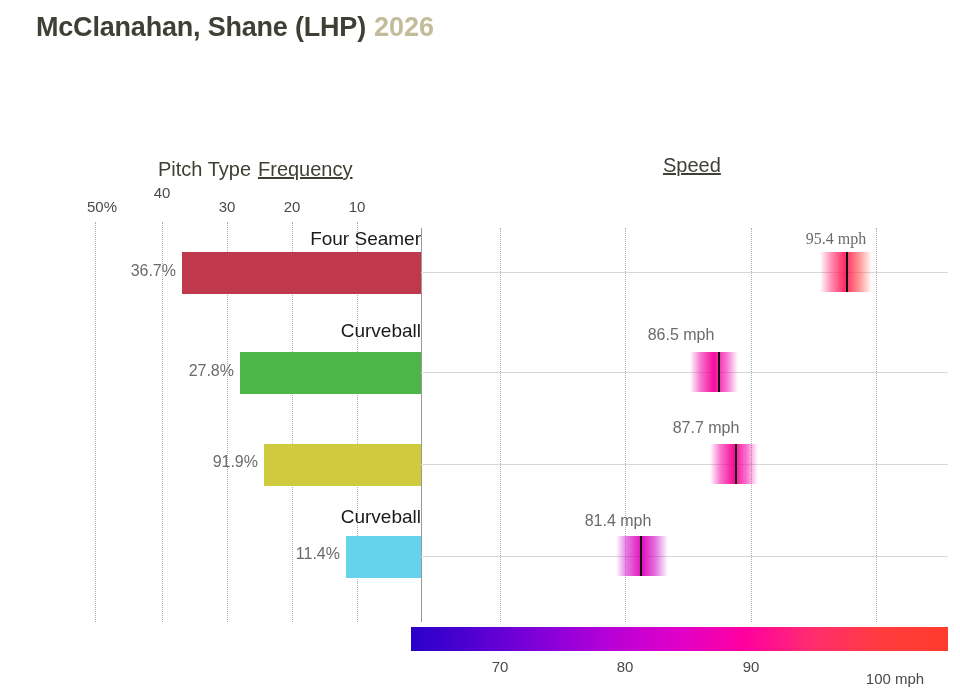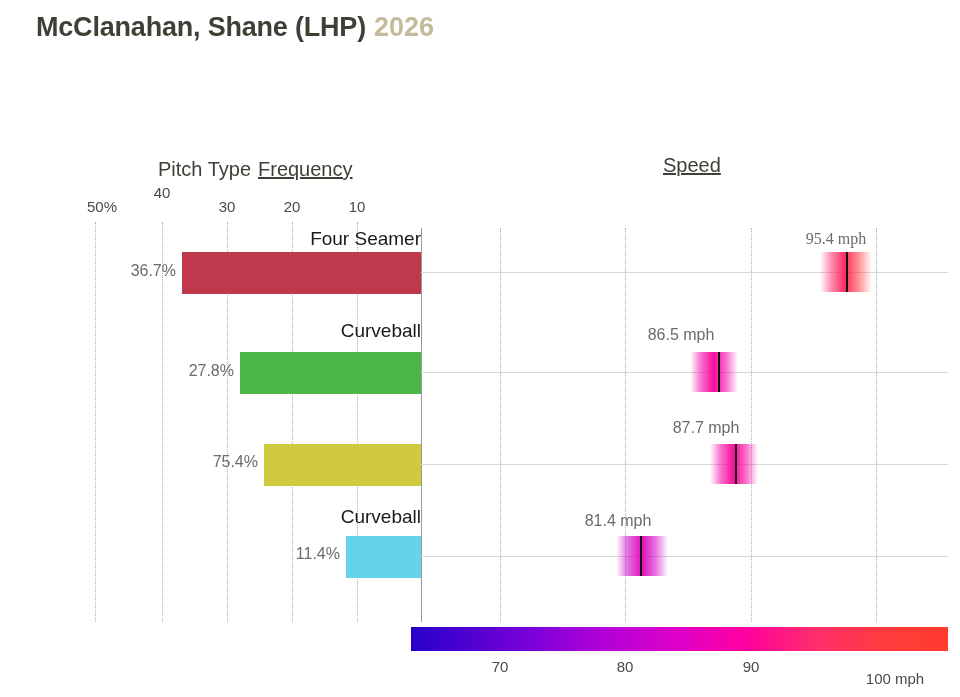--- a/index.html
+++ b/index.html
@@ -176,21 +176,21 @@
 
   <div class="pitch-name" style="left:181px; top:320px; width:240px;">Curveball</div>
   <div class="bar" style="left:240px; top:352px; width:181px; background:#4cb648;"></div>
   <div class="bar-label" style="left:116px; top:362px; width:118px;">27.8%</div>
   <div class="speed-label" style="left:611px; top:326px; width:140px;">86.5 mph</div>
   <div class="speed-blob" style="left:690px; top:352px; width:48px;
       background:linear-gradient(to right, rgba(230,0,190,0) 0%, rgba(240,0,170,0.55) 22%, rgba(245,0,150,0.95) 50%, rgba(240,0,170,0.55) 76%, rgba(230,0,190,0) 100%);"></div>
   <div class="speed-tick" style="left:718px; top:352px; height:40px;"></div>
 
   <div class="bar" style="left:264px; top:444px; width:157px; background:#cfca3e;"></div>
-  <div class="bar-label" style="left:140px; top:453px; width:118px;">75.4%</div>
+  <div class="bar-label" style="left:140px; top:453px; width:118px;">91.9%</div>
   <div class="speed-label" style="left:626px; top:419px; width:160px;">87.7 mph</div>
   <div class="speed-blob" style="left:710px; top:444px; width:48px;
       background:linear-gradient(to right, rgba(235,0,185,0) 0%, rgba(243,0,165,0.55) 22%, rgba(248,0,145,0.95) 50%, rgba(243,0,165,0.55) 76%, rgba(235,0,185,0) 100%);"></div>
   <div class="speed-tick" style="left:735px; top:444px; height:40px;"></div>
 
   <div class="pitch-name" style="left:181px; top:506px; width:240px;">Curveball</div>
   <div class="bar" style="left:346px; top:536px; width:75px; background:#66d3ec;"></div>
   <div class="bar-label" style="left:222px; top:545px; width:118px;">11.4%</div>
   <div class="speed-label" style="left:538px; top:512px; width:160px;">81.4 mph</div>
   <div class="speed-blob" style="left:616px; top:536px; width:52px;

